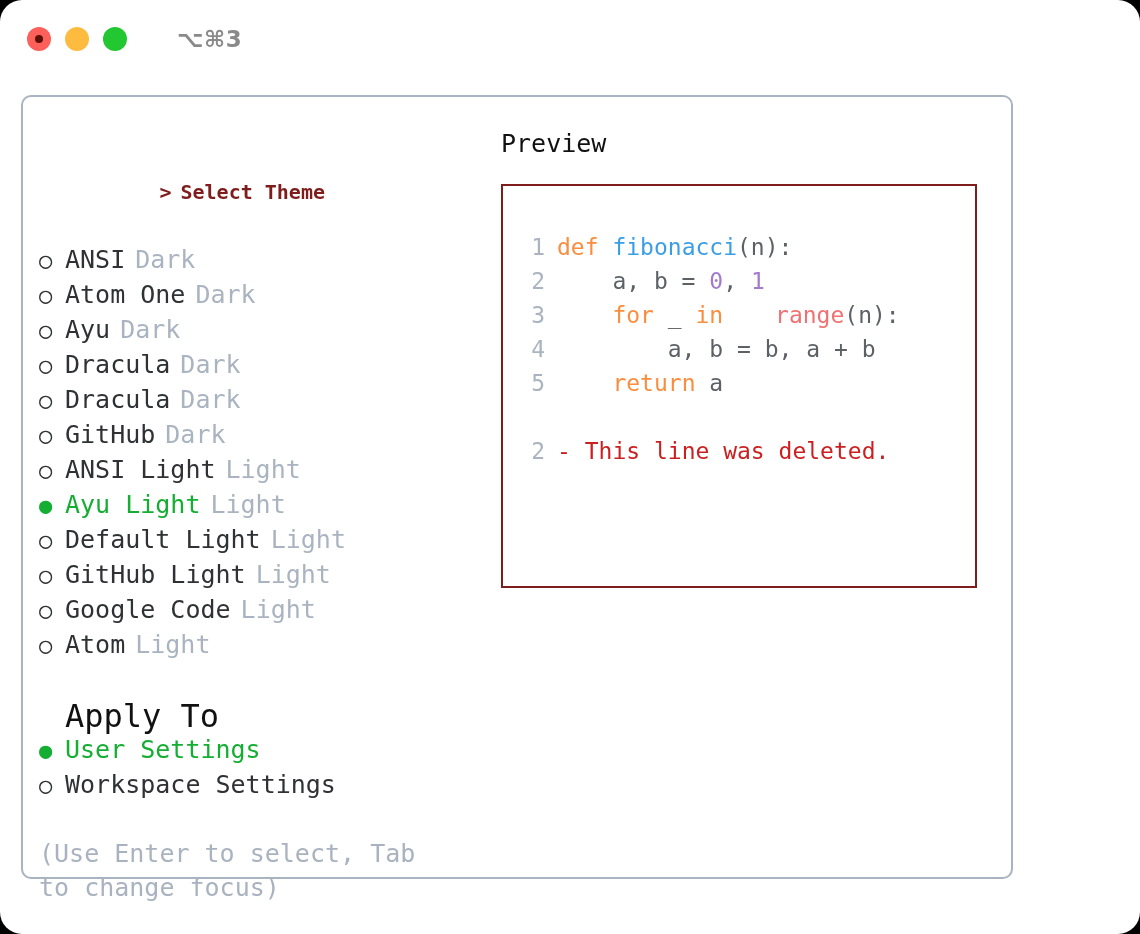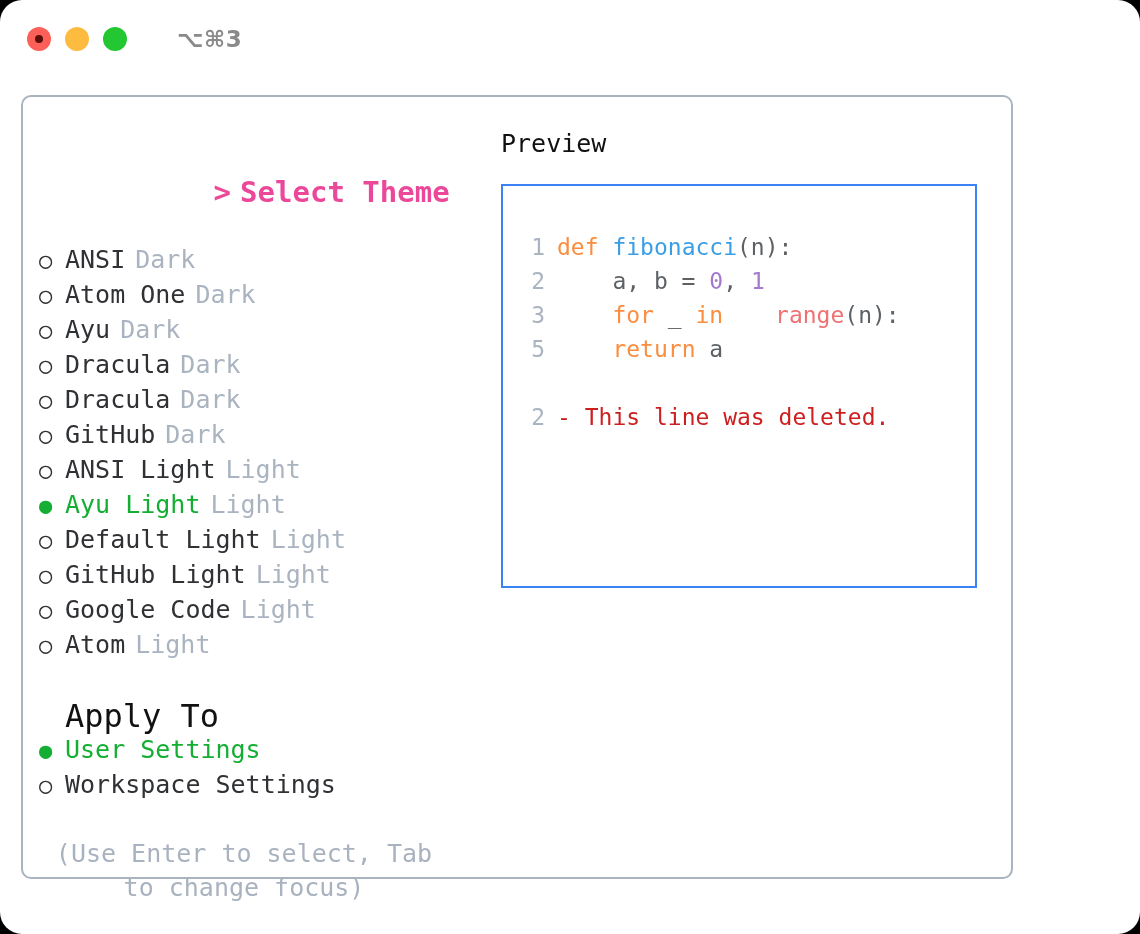--- a/index.html
+++ b/index.html
@@ -96,23 +96,23 @@
     width: 440px;
   }
   .col-right {
     position: absolute;
     left: 478px;
     top: 30px;
     width: 500px;
   }
 
   .heading {
-    font-size: 29px;
+    font-size: 20px;
     font-weight: 700;
-    color: #ec4899;
+    color: #7f1d1d;
     line-height: 34px;
     white-space: pre;
   }
   .heading .caret { margin-right: 9px; }
 
   .opt-list { margin-top: 0; }
   .opt {
     display: flex;
     align-items: baseline;
     font-size: 25px;
@@ -144,35 +144,34 @@
     padding-left: 26px;
     white-space: pre;
   }
 
   .hint {
     margin-top: 34px;
     font-size: 25px;
     line-height: 34px;
     color: #a9b2bf;
     width: 410px;
-    text-align: center;
   }
 
   
   .preview-title {
     font-size: 25px;
     color: #111111;
     line-height: 34px;
     white-space: pre;
   }
   .preview-box {
     margin-top: 23px;
     width: 476px;
     height: 404px;
-    border: 2px solid #3b82f6;
+    border: 2px solid #7f1d1d;
     box-sizing: border-box;
     background: #ffffff;
     padding: 44px 0 0 16px;
   }
   .code-line {
     font-size: 23px;
     line-height: 34px;
     white-space: pre;
     color: #5c6166;
   }
@@ -245,20 +244,21 @@
         <div class="hint">(Use Enter to select, Tab to change focus)</div>
       </div>
 
       <div class="col-right">
         <div class="preview-title">Preview</div>
         <div class="preview-box">
           <div>
               <div class="code-line"><span class="ln">1</span><span class="kw">def </span><span class="fn">fibonacci</span><span class="pn">(n):</span></div>
               <div class="code-line"><span class="ln">2</span><span class="pn">    a, b = </span><span class="num">0</span><span class="pn">, </span><span class="num">1</span></div>
               <div class="code-line"><span class="ln">3</span><span class="pn">    </span><span class="kw">for</span><span class="pn"> _ </span><span class="kw">in</span><span class="pn"> </span><span class="bif">range</span><span class="pn">(n):</span></div>
+              <div class="code-line"><span class="ln">4</span><span class="pn">        a, b = b, a + b</span></div>
               <div class="code-line"><span class="ln">5</span><span class="pn">    </span><span class="kw">return</span><span class="pn"> a</span></div>
             </div>
           <div class="blank-line"></div>
           <div>
               <div class="code-line"><span class="ln">2</span><span class="diff-del">-</span><span class="diff-del"> This line was deleted.</span></div>
             </div>
         </div>
       </div>
 
     </div>

